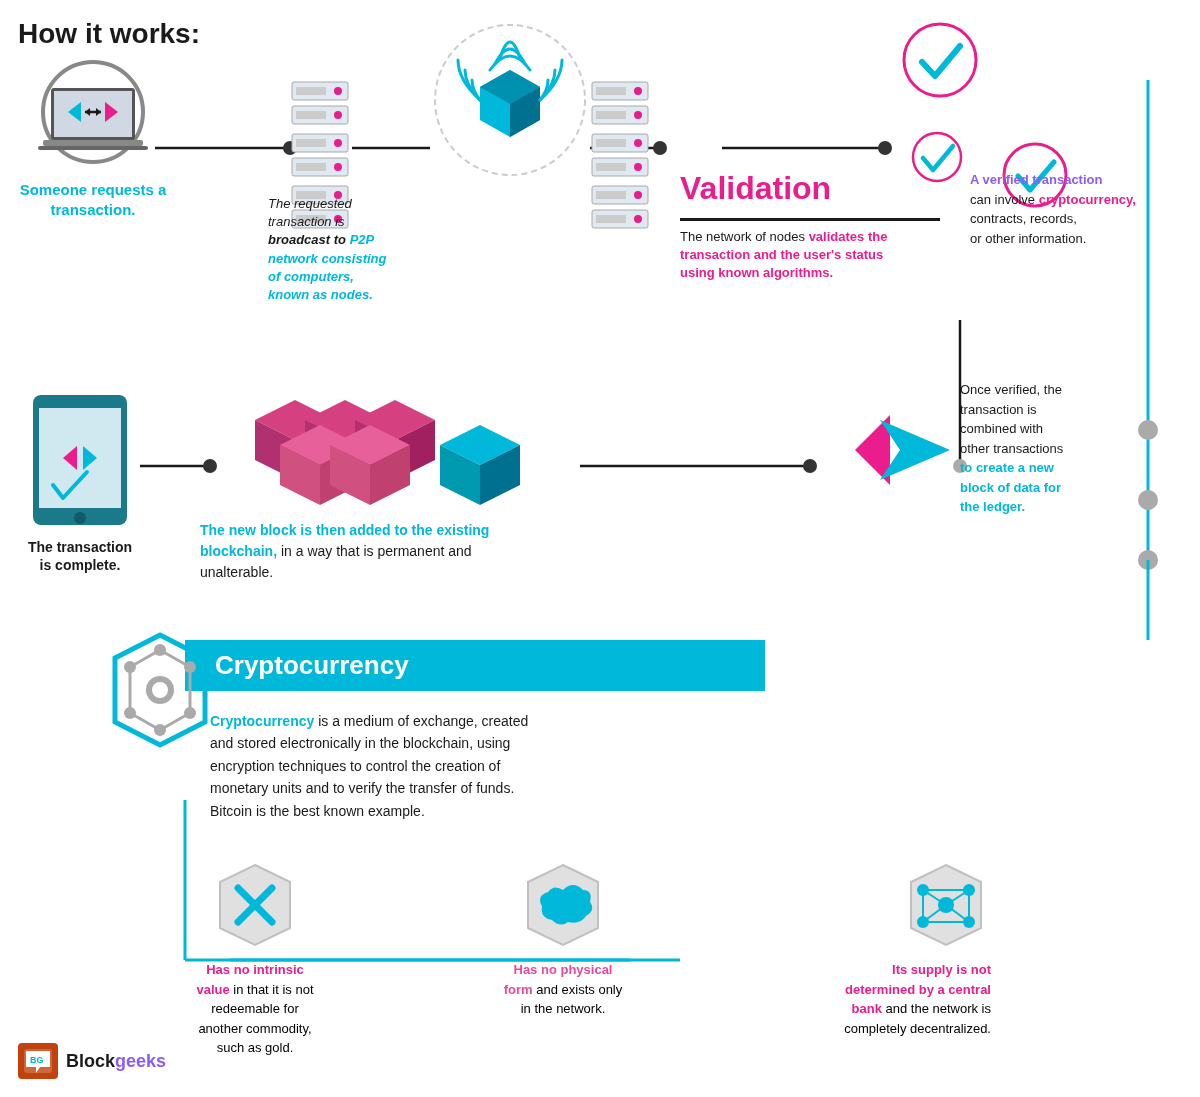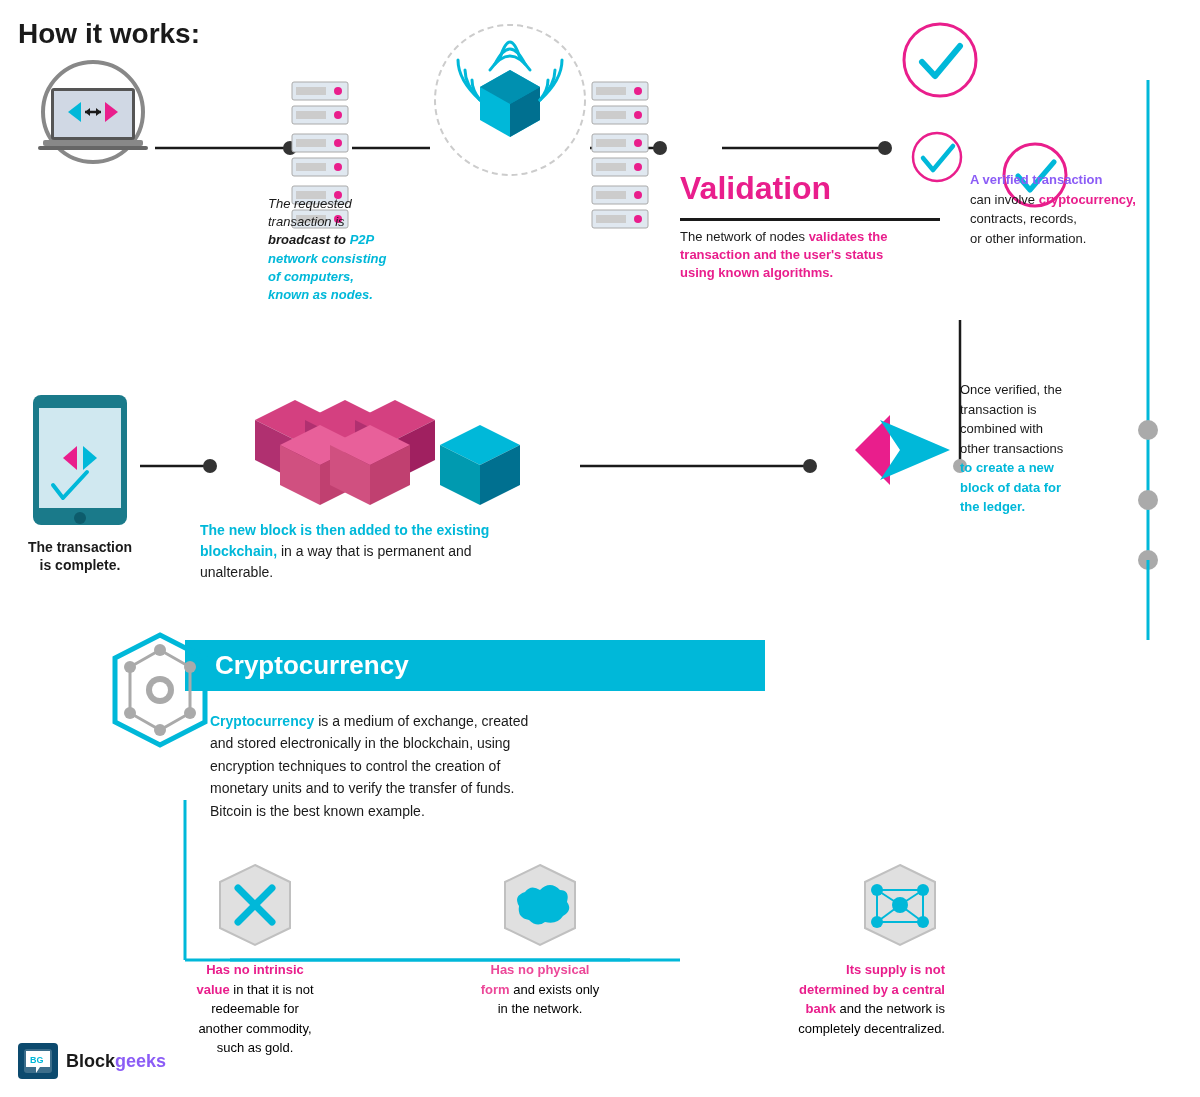--- a/index.html
+++ b/index.html
@@ -244,21 +244,21 @@
     
     .blockgeeks-logo {
       position: absolute;
       bottom: 18px;
       left: 18px;
       display: flex;
       align-items: center;
       gap: 8px;
     }
     .logo-icon {
-      background: #0c4a6e;
+      background: #c2410c;
       color: white;
       font-weight: bold;
       font-size: 14px;
       width: 40px;
       height: 36px;
       border-radius: 4px;
       display: flex;
       align-items: center;
       justify-content: center;
     }
@@ -328,20 +328,22 @@
     <polygon points="95,52 82,42 82,62" fill="#e91e8c"></polygon>
 
     <line x1="62" y1="52" x2="78" y2="52" stroke="#1a1a1a" stroke-width="2.5"></line>
 
     <polygon points="62,52 67,48 67,56" fill="#1a1a1a"></polygon>
     <polygon points="78,52 73,48 73,56" fill="#1a1a1a"></polygon>
 
     <rect x="20" y="80" width="100" height="6" rx="2" fill="#888"></rect>
     <rect x="15" y="86" width="110" height="4" rx="2" fill="#666"></rect>
   </svg>
+  <div class="laptop-label">Someone requests
+a transaction.</div>
 </div>
 
 <div class="server-group">
   <svg class="server-svg" viewBox="0 0 60 46" xmlns="http://www.w3.org/2000/svg">
     <rect x="2" y="2" width="56" height="18" rx="2" fill="#e0e8f0" stroke="#aaa" stroke-width="1"></rect>
     <rect x="6" y="7" width="30" height="8" fill="#ccc"></rect>
     <circle cx="48" cy="11" r="4" fill="#e91e8c"></circle>
     <rect x="2" y="26" width="56" height="18" rx="2" fill="#e0e8f0" stroke="#aaa" stroke-width="1"></rect>
     <rect x="6" y="31" width="30" height="8" fill="#ccc"></rect>
     <circle cx="48" cy="35" r="4" fill="#e91e8c"></circle>
@@ -544,21 +546,21 @@
 
 <svg style="position:absolute;top:0;left:0;width:1200px;height:1097px;pointer-events:none;" xmlns="http://www.w3.org/2000/svg">
 
   <line x1="185" y1="800" x2="185" y2="960" stroke="#00b8d9" stroke-width="3"></line>
   <line x1="185" y1="960" x2="680" y2="960" stroke="#00b8d9" stroke-width="3"></line>
 
   <line x1="230" y1="960" x2="430" y2="960" stroke="#00b8d9" stroke-width="3"></line>
   <line x1="430" y1="960" x2="630" y2="960" stroke="#00b8d9" stroke-width="3"></line>
 </svg>
 
-<div style="position:absolute;top:860px;left:155px;display:flex;gap:85px;align-items:flex-start;">
+<div style="position:absolute;top:860px;left:155px;display:flex;gap:108px;align-items:flex-start;">
 
   <div style="text-align:center;width:200px;">
     <svg width="90" height="90" viewBox="0 0 90 90" xmlns="http://www.w3.org/2000/svg">
       <polygon points="45,5 80,22 80,68 45,85 10,68 10,22" fill="#e0e0e0" stroke="#c0c0c0" stroke-width="2"></polygon>
       <line x1="28" y1="28" x2="62" y2="62" stroke="#00b8d9" stroke-width="7" stroke-linecap="round"></line>
       <line x1="62" y1="28" x2="28" y2="62" stroke="#00b8d9" stroke-width="7" stroke-linecap="round"></line>
     </svg>
     <div style="font-size:13px;line-height:1.5;margin-top:6px;">
       <span style="color:#e91e8c;font-weight:bold;">Has no intrinsic<br>value</span> in that it is not<br>redeemable for<br>another commodity,<br>such as gold.
     </div>

